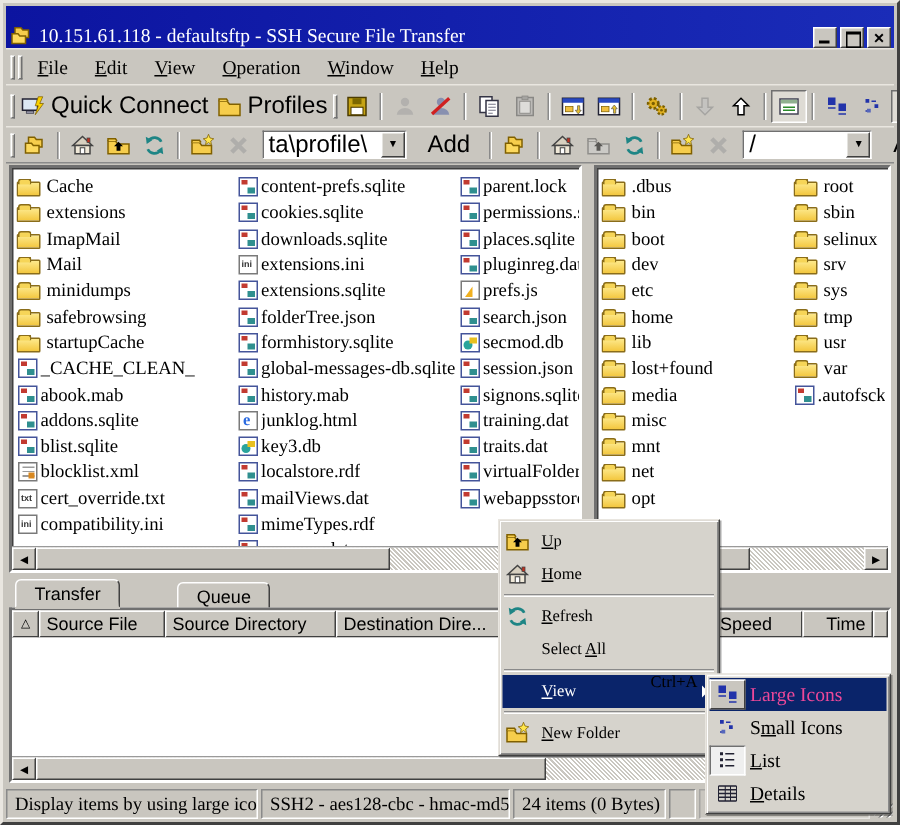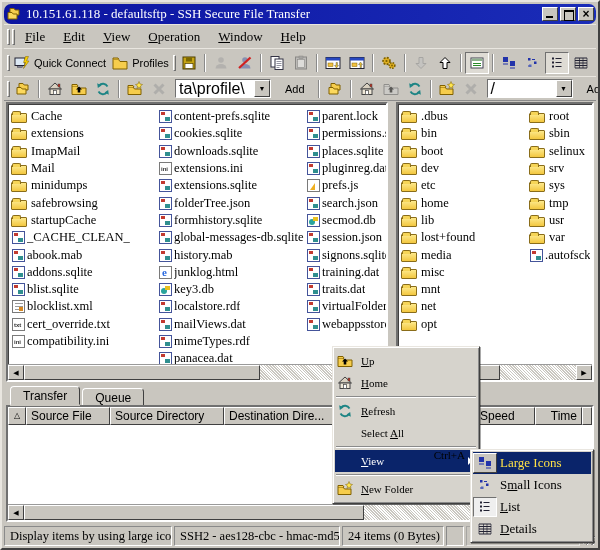--- a/index.html
+++ b/index.html
@@ -2,22 +2,22 @@
 <html><head>
 <meta charset="utf-8">
 <style>
   html,body{margin:0;padding:0;background:#555;}
   *{box-sizing:border-box;}
   .window{position:relative;width:600px;height:550px;background:#c9c6bf;
     border:2px solid;border-color:#e9e6e0 #404040 #404040 #e9e6e0;
     padding:2px;display:flex;flex-direction:column;
     font-family:"Liberation Sans",sans-serif;font-size:12px;color:#000;overflow:hidden;}
   
-  .titlebar{height:20px;background:linear-gradient(90deg,#0c14a0,#1a2cb8);
-    display:flex;align-items:center;padding:0 2px;flex:none;border-radius:7px;}
+  .titlebar{height:28px;background:linear-gradient(90deg,#0c14a0,#1a2cb8);
+    display:flex;align-items:flex-end;padding:0 2px;flex:none;}
   .title-text{color:#fff;font-family:"Liberation Serif",serif;font-size:13px;
     margin-left:4px;flex:1;white-space:nowrap;overflow:hidden;}
   .tb-btns{display:flex;gap:2px;}
   .tbb{width:16px;height:14px;background:#c9c6bf;border:1px solid;
     border-color:#fff #404040 #404040 #fff;display:flex;align-items:center;justify-content:center;
     font-size:10px;line-height:1;position:relative;}
   .tbb.min::after{content:"";position:absolute;left:3px;bottom:2px;width:7px;height:2px;background:#000;}
   .tbb.max::after{content:"";position:absolute;left:3px;top:2px;width:8px;height:8px;
     border:1px solid #000;border-top-width:2px;}
   .tbb.close{font-weight:bold;font-size:12px;}
@@ -25,21 +25,21 @@
   .band{display:flex;align-items:center;flex:none;border-top:1px solid #e9e6e0;padding:1px 2px;}
   .menubar{height:24px;}
   .grip{width:3px;height:16px;border:1px solid;border-color:#fff #707070 #707070 #fff;margin:0 1px;flex:none;}
   .menu-item{padding:2px 9px;font-family:"Liberation Serif",serif;font-size:13px;}
   .menu-item .u, .mi .u, .smi .u{text-decoration:underline;}
   .toolbar1{height:28px;}
   .toolbar2{height:25px;border-bottom:1px solid #8a8a8a;}
   .tbtn{height:22px;min-width:24px;display:flex;align-items:center;justify-content:center;
     padding:0 3px;gap:4px;flex:none;}
   .tbtn.pressed{border:1px solid;border-color:#707070 #fff #fff #707070;background:#dedbd4;}
-  .tbtn .lbl{font-size:11px;white-space:nowrap;}
+  .tbtn .lbl{font-size:16px;white-space:nowrap;}
   .sep{width:2px;height:18px;border-left:1px solid #8a8a8a;border-right:1px solid #fff;margin:0 3px;flex:none;}
   .disabled{filter:grayscale(1) opacity(.55);}
   .ti{display:block;}
   .combo{display:flex;height:19px;border:1px solid;border-color:#707070 #fff #fff #707070;
     background:#fff;align-items:center;margin:0 4px;flex:none;}
   .combo .cval{padding:0 3px;font-size:16px;white-space:nowrap;overflow:hidden;flex:1;}
   .combo .cbtn{width:16px;height:17px;background:#c9c6bf;border:1px solid;
     border-color:#fff #404040 #404040 #fff;display:flex;align-items:center;justify-content:center;
     font-size:7px;flex:none;}
   .addbtn{padding:2px 10px;font-size:12px;}
@@ -78,21 +78,21 @@
     border-top:1px solid #9a9a9a;}
   .sbb{width:16px;height:100%;background:#c9c6bf;border:1px solid;border-color:#fff #404040 #404040 #fff;
     display:flex;align-items:center;justify-content:center;font-size:7px;flex:none;color:#000;}
   .sbthumb{height:100%;background:#c9c6bf;border:1px solid;border-color:#fff #404040 #404040 #fff;flex:none;}
   
   .bottom{height:136px;flex:none;margin:2px;display:flex;flex-direction:column;}
   .tabs{display:flex;height:19px;padding-left:4px;flex:none;}
   .tab{padding:2px 12px 0 12px;margin-right:2px;font-size:12px;
     border:1px solid;border-color:#fff #404040 transparent #fff;border-radius:4px 4px 0 0;background:#c9c6bf;}
   .tab.active{position:relative;top:0;z-index:2;height:19px;box-shadow:0 1px 0 #c9c6bf;}
-  .tab.inactive{height:25px;margin-top:2px;}
+  .tab.inactive{height:25px;margin-top:2px;margin-left:36px;}
   .tlist{flex:1;background:#fff;border:2px solid;border-color:#707070 #fff #fff #707070;
     box-shadow:inset 1px 1px 0 #404040;display:flex;flex-direction:column;min-height:0;}
   .thead{display:flex;height:18px;flex:none;}
   .th{background:#c9c6bf;border:1px solid;border-color:#fff #404040 #404040 #fff;
     padding:1px 4px;font-size:12px;white-space:nowrap;overflow:hidden;flex:none;}
   .tbody{flex:1;background:#fff;}
   
   .statusbar{height:22px;flex:none;display:flex;align-items:stretch;gap:2px;padding-top:2px;}
   .sp{border:1px solid;border-color:#8a8a8a #fff #fff #8a8a8a;padding:2px 5px;
     font-family:"Liberation Serif",serif;font-size:12.5px;white-space:nowrap;overflow:hidden;flex:none;
@@ -112,21 +112,21 @@
   .mi.hl{background:#0a246a;color:#fff;}
   .msep{height:0;border-top:1px solid #8a8a8a;border-bottom:1px solid #fff;margin:2px 1px;}
   .marrow{width:0;height:0;border-left:4px solid currentColor;border-top:4px solid transparent;
     border-bottom:4px solid transparent;margin-right:3px;}
   
   .smenu{position:absolute;left:468px;top:447px;width:124px;z-index:11;background:#d6d3cc;
     border:1px solid;border-color:#e9e6e0 #404040 #404040 #e9e6e0;
     box-shadow:inset 1px 1px 0 #fff, inset -1px -1px 0 #8a8a8a, 1px 1px 0 #00000055;padding:2px;}
   .smi{display:flex;align-items:center;height:22px;font-family:"Liberation Serif",serif;font-size:13px;}
   .smi .sic{width:24px;height:20px;display:flex;align-items:center;justify-content:center;flex:none;margin-right:3px;}
-  .smi.hl{background:#0a246a;color:#fde047;}
+  .smi.hl{background:#0a246a;color:#ec4899;}
   .smi.hl .sic{background:#c9c6bf;border:1px solid;border-color:#fff #404040 #404040 #fff;}
   .smi .sic.checked{background:#efefef;border:1px solid;border-color:#707070 #fff #fff #707070;}
   svg{display:block;}
 </style>
 </head>
 <body>
 
 <svg width="0" height="0" style="position:absolute">
   <defs>
     <g id="i-folder">

